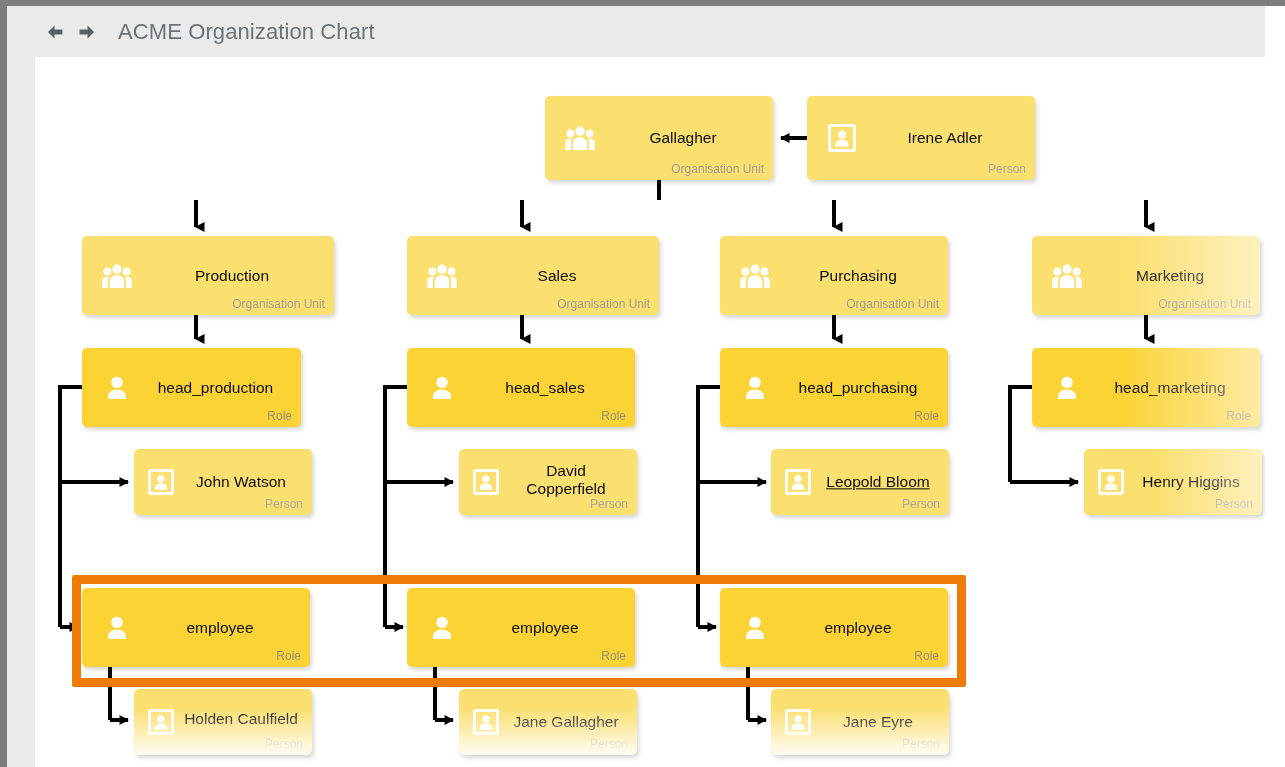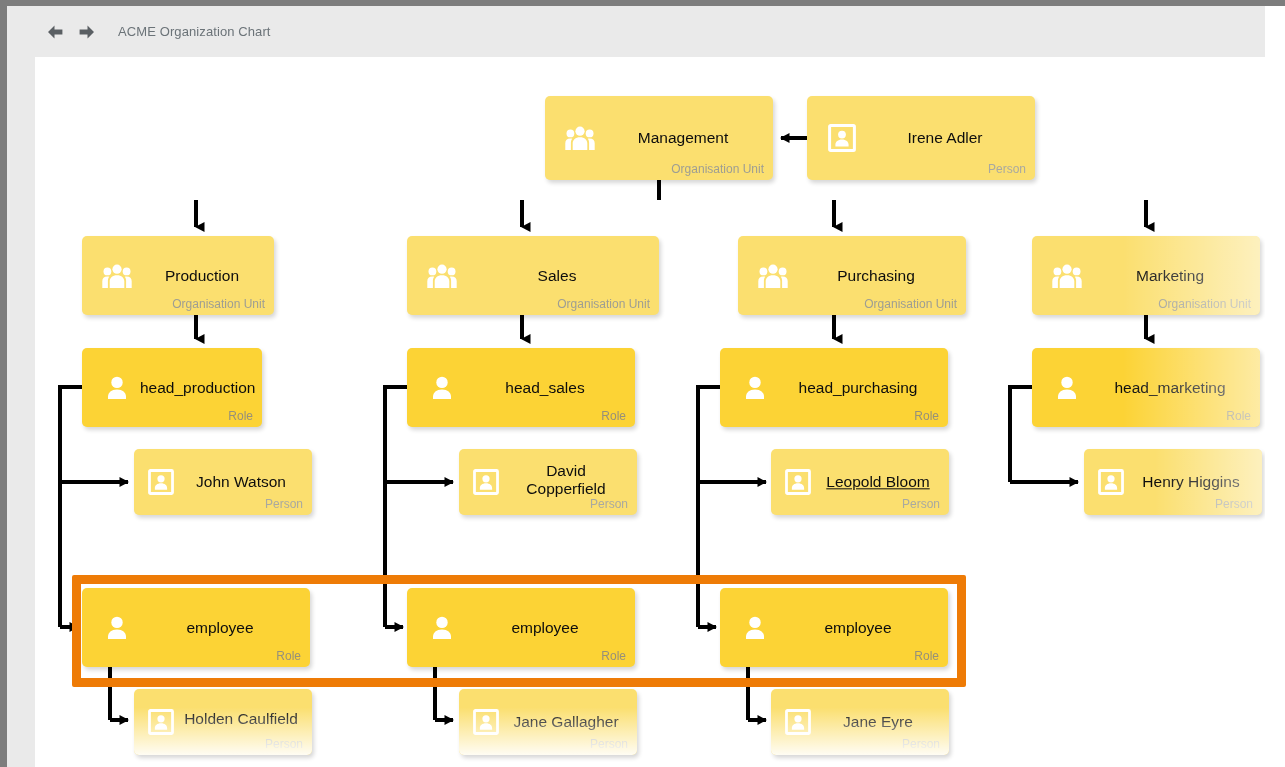--- a/index.html
+++ b/index.html
@@ -53,21 +53,21 @@
     margin-right: 10px;
     color: #5a5f63;
     display: inline-flex;
     align-items: center;
     justify-content: center;
     cursor: pointer;
   }
   .nav-arrow svg { display: block; }
   #page-title {
     margin-left: 10px;
-    font-size: 13px;
+    font-size: 22px;
     color: #6b7378;
     letter-spacing: 0.1px;
     white-space: nowrap;
   }
 
   
   #left-rail {
     position: absolute;
     left: 7px; top: 57px;
     width: 28px;
@@ -284,37 +284,37 @@
         <span class="node-icon">
           <svg width="30" height="26" viewBox="0 0 30 26" aria-hidden="true">
             <circle cx="15" cy="6.2" r="4.6" fill="#fff"></circle>
             <circle cx="5.4" cy="8.4" r="3.9" fill="#fff"></circle>
             <circle cx="24.6" cy="8.4" r="3.9" fill="#fff"></circle>
             <path d="M15 12.2c-4.6 0-7.3 2.6-7.3 6.1V25h14.6v-6.7c0-3.5-2.7-6.1-7.3-6.1z" fill="#fff"></path>
             <path d="M5.4 13.6c-3.4 0-5.1 2-5.1 4.6V25h5.6v-7.2c0-1.7.5-3.1 1.4-4.1-.6-.1-1.2-.1-1.9-.1z" fill="#fff"></path>
             <path d="M24.6 13.6c3.4 0 5.1 2 5.1 4.6V25h-5.6v-7.2c0-1.7-.5-3.1-1.4-4.1.6-.1 1.2-.1 1.9-.1z" fill="#fff"></path>
           </svg>
         </span>
-        <span class="node-label">Management</span>
+        <span class="node-label">Gallagher</span>
         <span class="node-type">Organisation Unit</span>
       </div>
 
       <div class="node person" style="left:772px; top:39px; width:228px; height:84px;">
         <span class="node-icon">
           <svg width="28" height="28" viewBox="0 0 28 28" aria-hidden="true">
             <rect x="1.6" y="1.6" width="24.8" height="24.8" rx="1" fill="none" stroke="#fff" stroke-width="3"></rect>
             <circle cx="14" cy="10.6" r="3.9" fill="#fff"></circle>
             <path d="M14 15.4c-4.1 0-6.6 2.3-6.6 5.2v1.8h13.2v-1.8c0-2.9-2.5-5.2-6.6-5.2z" fill="#fff"></path>
           </svg>
         </span>
         <span class="node-label">Irene Adler</span>
         <span class="node-type">Person</span>
       </div>
 
-      <div class="node ou" style="left:47px; top:179px; width:192px; height:79px;">
+      <div class="node ou" style="left:47px; top:179px; width:252px; height:79px;">
         <span class="node-icon">
           <svg width="30" height="26" viewBox="0 0 30 26" aria-hidden="true">
             <circle cx="15" cy="6.2" r="4.6" fill="#fff"></circle>
             <circle cx="5.4" cy="8.4" r="3.9" fill="#fff"></circle>
             <circle cx="24.6" cy="8.4" r="3.9" fill="#fff"></circle>
             <path d="M15 12.2c-4.6 0-7.3 2.6-7.3 6.1V25h14.6v-6.7c0-3.5-2.7-6.1-7.3-6.1z" fill="#fff"></path>
             <path d="M5.4 13.6c-3.4 0-5.1 2-5.1 4.6V25h5.6v-7.2c0-1.7.5-3.1 1.4-4.1-.6-.1-1.2-.1-1.9-.1z" fill="#fff"></path>
             <path d="M24.6 13.6c3.4 0 5.1 2 5.1 4.6V25h-5.6v-7.2c0-1.7-.5-3.1-1.4-4.1.6-.1 1.2-.1 1.9-.1z" fill="#fff"></path>
           </svg>
         </span>
@@ -330,21 +330,21 @@
             <circle cx="24.6" cy="8.4" r="3.9" fill="#fff"></circle>
             <path d="M15 12.2c-4.6 0-7.3 2.6-7.3 6.1V25h14.6v-6.7c0-3.5-2.7-6.1-7.3-6.1z" fill="#fff"></path>
             <path d="M5.4 13.6c-3.4 0-5.1 2-5.1 4.6V25h5.6v-7.2c0-1.7.5-3.1 1.4-4.1-.6-.1-1.2-.1-1.9-.1z" fill="#fff"></path>
             <path d="M24.6 13.6c3.4 0 5.1 2 5.1 4.6V25h-5.6v-7.2c0-1.7-.5-3.1-1.4-4.1.6-.1 1.2-.1 1.9-.1z" fill="#fff"></path>
           </svg>
         </span>
         <span class="node-label">Sales</span>
         <span class="node-type">Organisation Unit</span>
       </div>
 
-      <div class="node ou" style="left:685px; top:179px; width:228px; height:79px;margin-left:18px;">
+      <div class="node ou" style="left:685px; top:179px; width:228px; height:79px;">
         <span class="node-icon">
           <svg width="30" height="26" viewBox="0 0 30 26" aria-hidden="true">
             <circle cx="15" cy="6.2" r="4.6" fill="#fff"></circle>
             <circle cx="5.4" cy="8.4" r="3.9" fill="#fff"></circle>
             <circle cx="24.6" cy="8.4" r="3.9" fill="#fff"></circle>
             <path d="M15 12.2c-4.6 0-7.3 2.6-7.3 6.1V25h14.6v-6.7c0-3.5-2.7-6.1-7.3-6.1z" fill="#fff"></path>
             <path d="M5.4 13.6c-3.4 0-5.1 2-5.1 4.6V25h5.6v-7.2c0-1.7.5-3.1 1.4-4.1-.6-.1-1.2-.1-1.9-.1z" fill="#fff"></path>
             <path d="M24.6 13.6c3.4 0 5.1 2 5.1 4.6V25h-5.6v-7.2c0-1.7-.5-3.1-1.4-4.1.6-.1 1.2-.1 1.9-.1z" fill="#fff"></path>
           </svg>
         </span>
@@ -360,21 +360,21 @@
             <circle cx="24.6" cy="8.4" r="3.9" fill="#fff"></circle>
             <path d="M15 12.2c-4.6 0-7.3 2.6-7.3 6.1V25h14.6v-6.7c0-3.5-2.7-6.1-7.3-6.1z" fill="#fff"></path>
             <path d="M5.4 13.6c-3.4 0-5.1 2-5.1 4.6V25h5.6v-7.2c0-1.7.5-3.1 1.4-4.1-.6-.1-1.2-.1-1.9-.1z" fill="#fff"></path>
             <path d="M24.6 13.6c3.4 0 5.1 2 5.1 4.6V25h-5.6v-7.2c0-1.7-.5-3.1-1.4-4.1.6-.1 1.2-.1 1.9-.1z" fill="#fff"></path>
           </svg>
         </span>
         <span class="node-label">Marketing</span>
         <span class="node-type">Organisation Unit</span>
       </div>
 
-      <div class="node role" style="left:47px; top:291px; width:180px; height:79px;">
+      <div class="node role" style="left:47px; top:291px; width:219px; height:79px;">
         <span class="node-icon">
           <svg width="28" height="26" viewBox="0 0 28 26" aria-hidden="true">
             <circle cx="14" cy="7.4" r="5.7" fill="#fff"></circle>
             <path d="M14 14.4c-5.6 0-9 3.2-9 7.1V24h18v-2.5c0-3.9-3.4-7.1-9-7.1z" fill="#fff"></path>
           </svg>
         </span>
         <span class="node-label">head_production</span>
         <span class="node-type">Role</span>
       </div>
 

